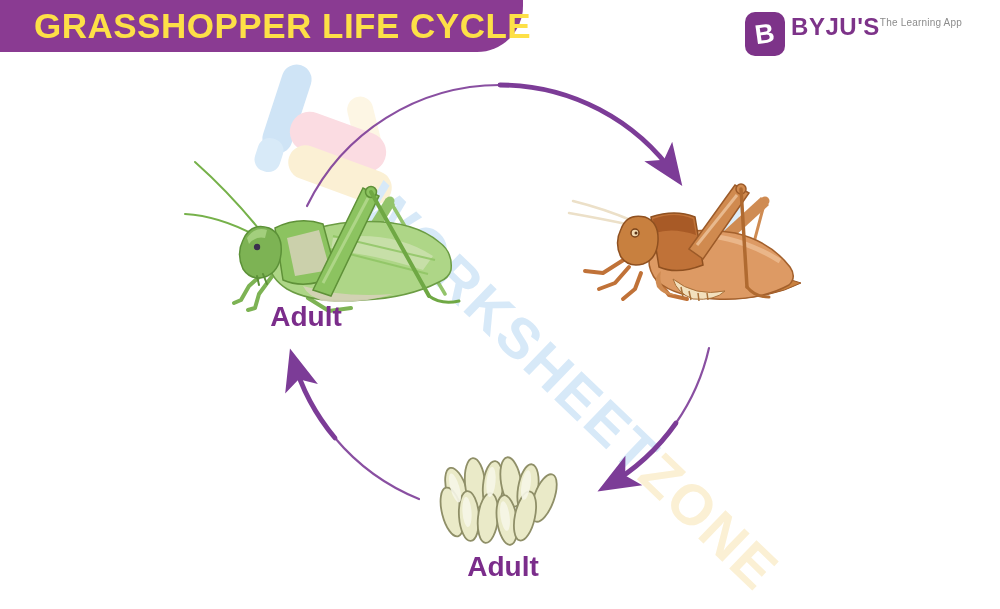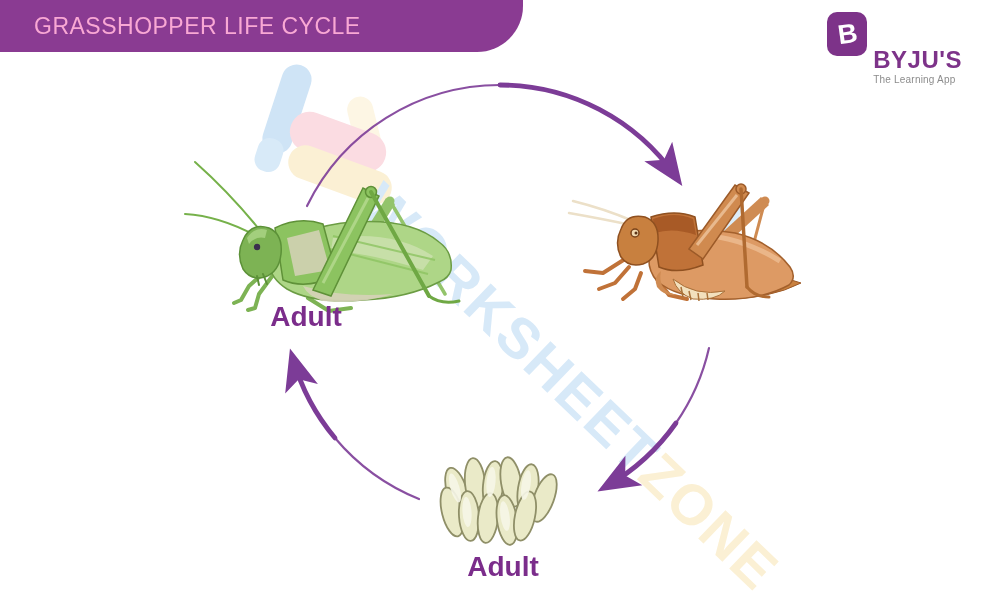--- a/index.html
+++ b/index.html
@@ -4,28 +4,28 @@
 <style>
   * { margin:0; padding:0; box-sizing:border-box; }
   html,body { width:1000px; height:609px; background:#ffffff; overflow:hidden;
               font-family:"Liberation Sans", sans-serif; }
   .canvas { position:relative; width:1000px; height:609px; background:#fff; }
 
   
   .banner { position:absolute; left:0; top:0; width:523px; height:52px;
             background:#8a3b92; border-bottom-right-radius:46px;
             display:flex; align-items:center; padding-left:34px; }
-  .banner-title { color:#f9a8d4; font-size:23px; font-weight:400; letter-spacing:0.5px; white-space:nowrap; }
+  .banner-title { color:#fde047; font-size:35px; font-weight:700; letter-spacing:0.5px; white-space:nowrap; }
 
   
   .brand { position:absolute; right:38px; top:12px; display:flex; align-items:flex-start; gap:6px; }
   .brand-icon { width:40px; height:44px; background:#7d3389; border-radius:10px;
                 display:flex; align-items:center; justify-content:center; }
   .brand-icon span { color:#fff; font-size:27px; font-weight:700; transform:rotate(-8deg); display:block; }
-  .brand-text { display:flex; flex-direction:column; line-height:1; padding-top:3px;margin-top:33px; }
+  .brand-text { display:flex; line-height:1; padding-top:3px; }
   .brand-name { color:#7d3389; font-size:24px; font-weight:700; letter-spacing:0.5px; }
   .brand-tagline { color:#8c8c8c; font-size:10px; margin-top:3px; letter-spacing:0.2px; }
 
   
   .wm-stroke { position:absolute; }
   .wm-text { position:absolute; left:393px; top:170px; transform:rotate(44deg); transform-origin:0 0;
              font-size:57px; font-weight:700; letter-spacing:2px; white-space:nowrap; z-index:1; }
   .wm-text .p1 { color:#d7e9f8; }
   .wm-text .p2 { color:#fbf0d4; }
 

